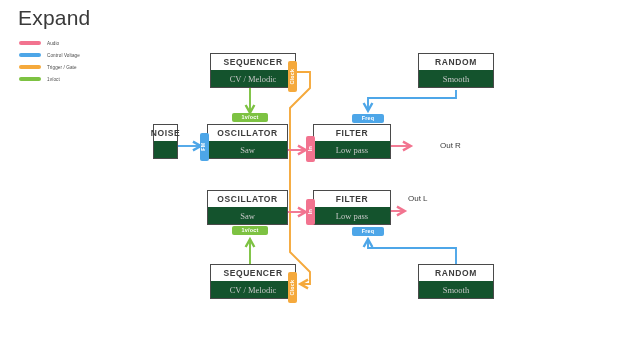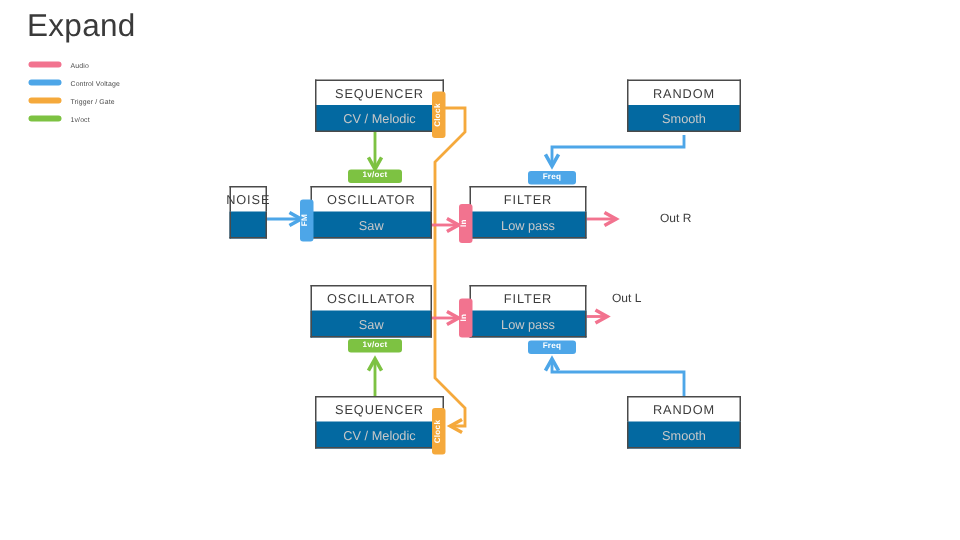--- a/index.html
+++ b/index.html
@@ -34,33 +34,34 @@
   .legend-swatch{width:22px;height:4px;border-radius:2px;margin-right:6px;flex:none;}
   .legend-label{font-size:4.6px;color:#4a4a4a;white-space:nowrap;letter-spacing:0.1px;}
 
   
   .module{position:absolute;box-sizing:border-box;}
   .mod-head{
     box-sizing:border-box;
     border:1.6px solid #4a4a4a;border-bottom:none;
     background:#ffffff;
     color:#3c3c3c;
-    font-size:8.5px;font-weight:normal;
+    font-size:8.5px;font-weight:bold;
     letter-spacing:0.6px;
     display:flex;align-items:center;justify-content:center;
     height:17px;
   }
   .mod-body{
     box-sizing:border-box;
     border:1.6px solid #4a4a4a;border-top:none;
-    background:#0369a1;
+    background:#14532d;
     color:#c8c8c8;
     font-size:8.5px;
     display:flex;align-items:center;justify-content:center;
     height:18px;
+    font-family:Liberation Serif, serif;
   }
   .mod-body.empty{color:transparent;}
 
   
   .tab{
     position:absolute;box-sizing:border-box;
     display:flex;align-items:center;justify-content:center;
     color:#ffffff;font-weight:bold;line-height:1;
   }
   .tab-h{ 

